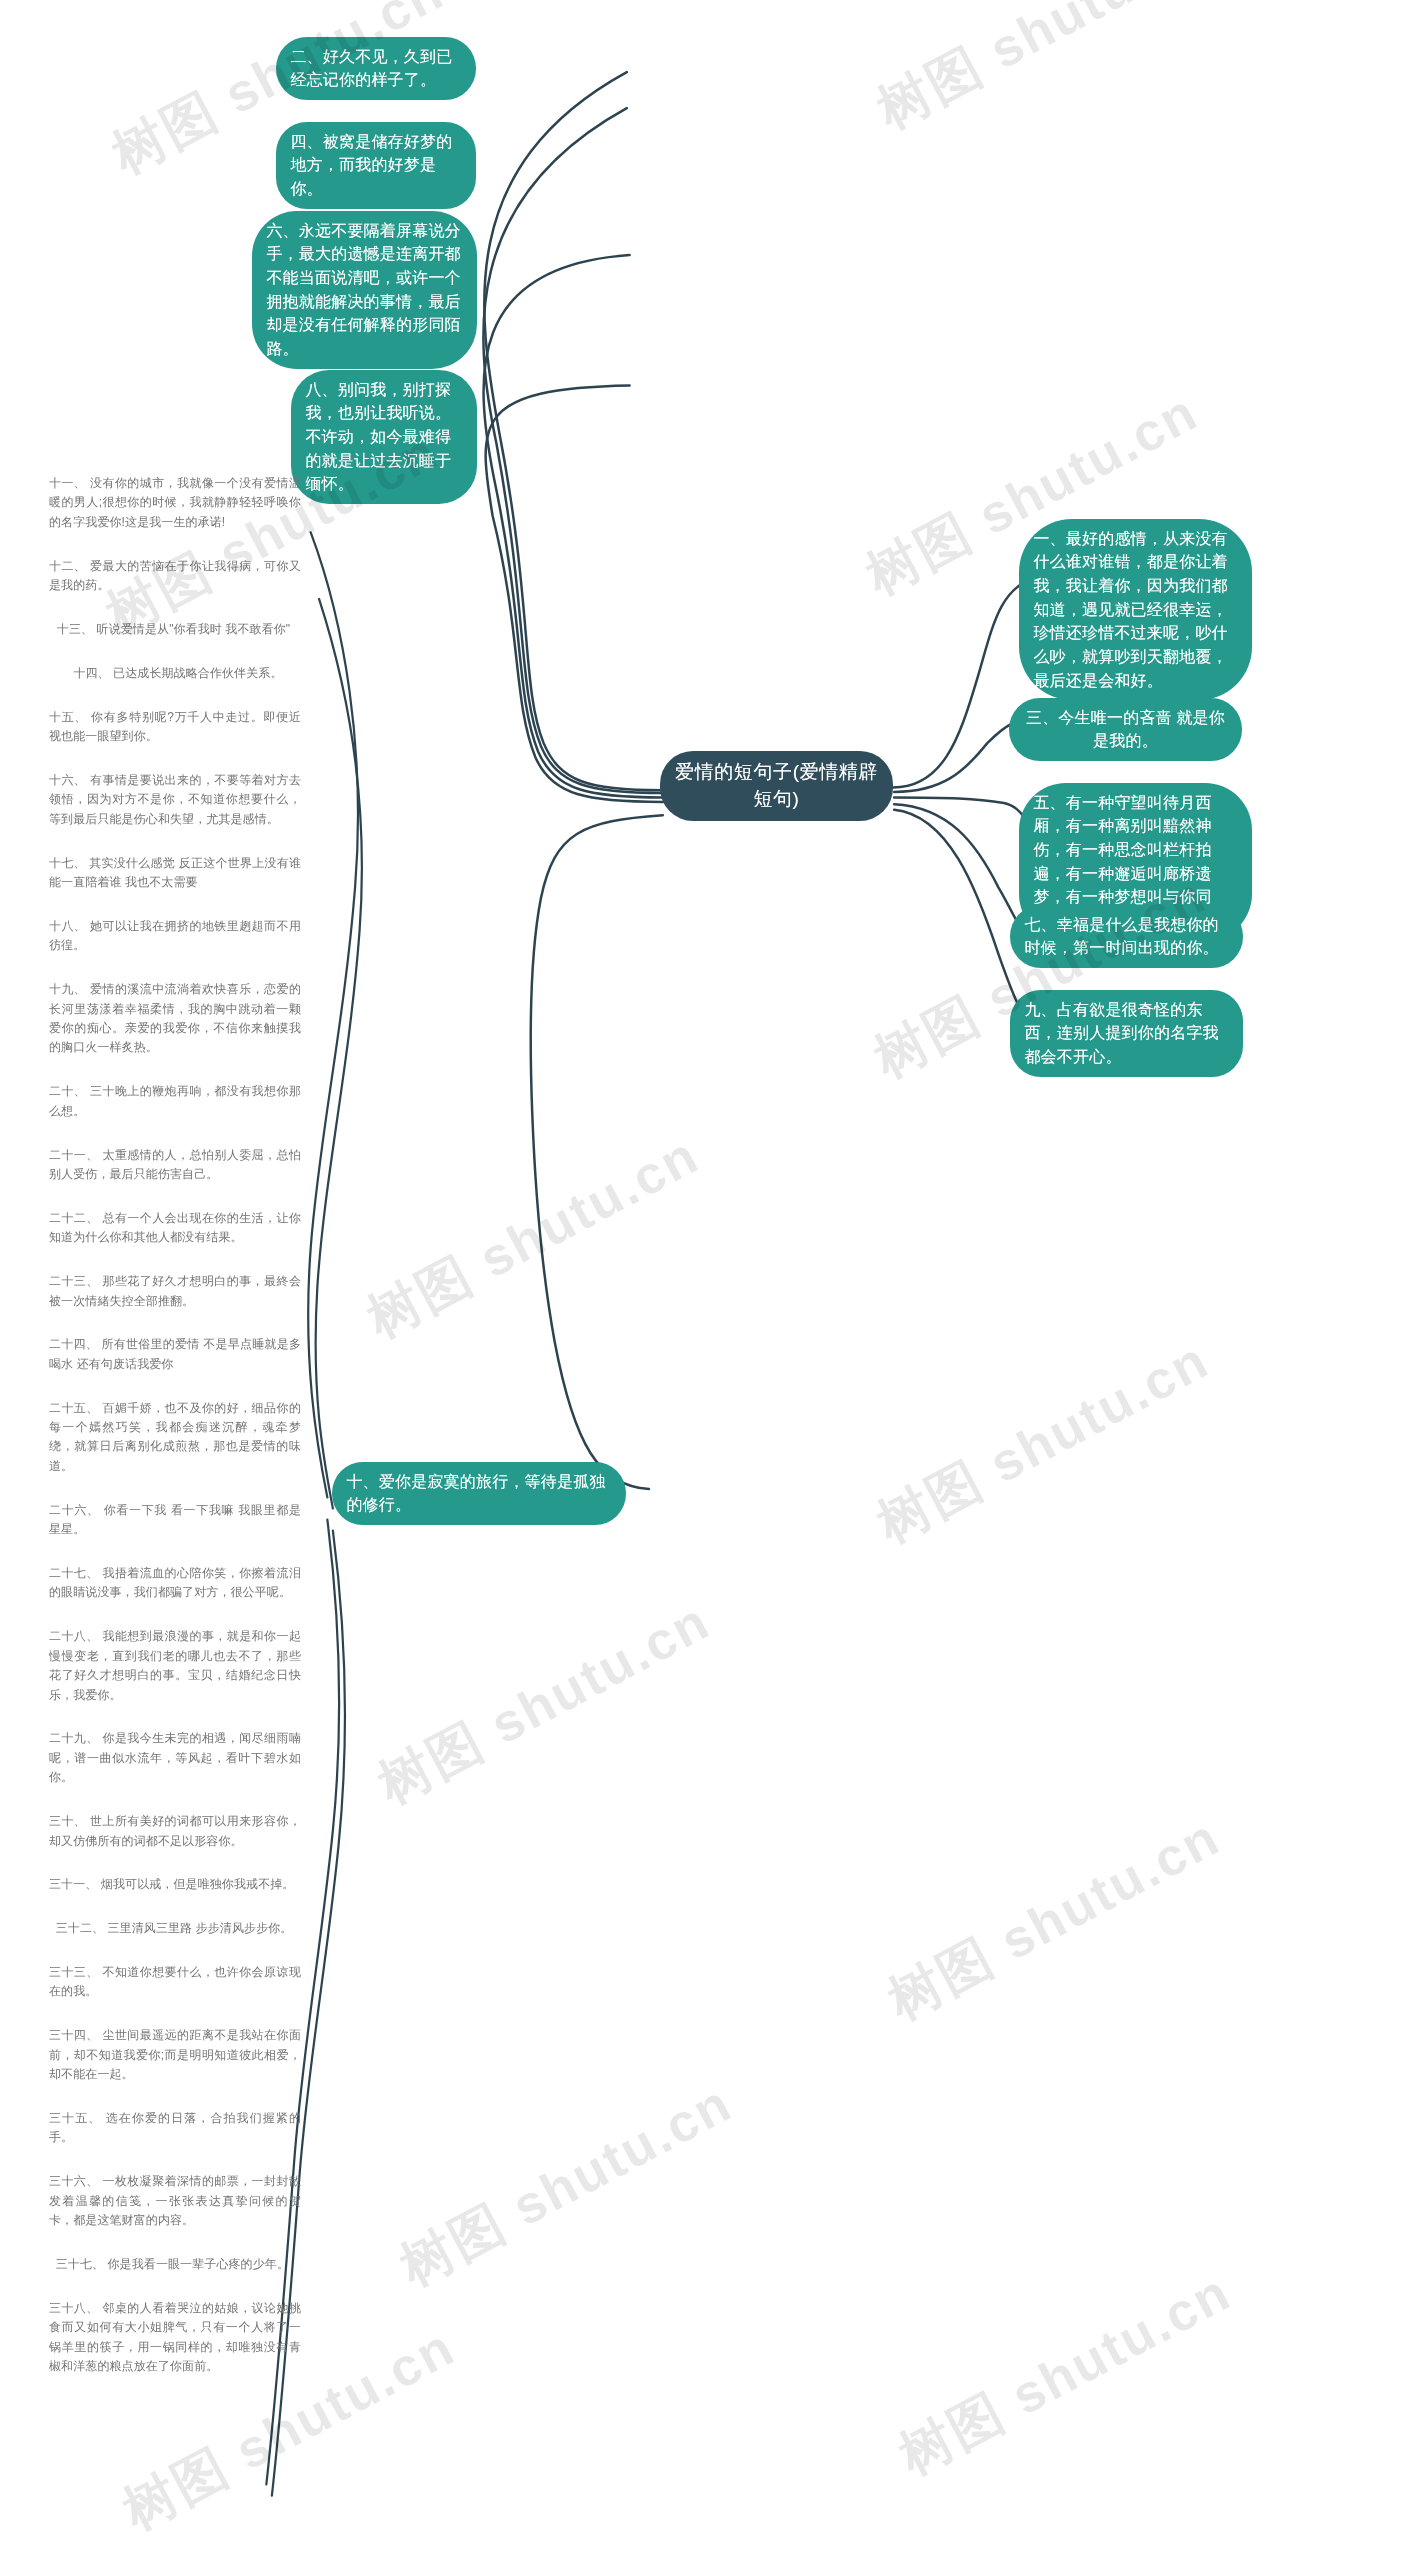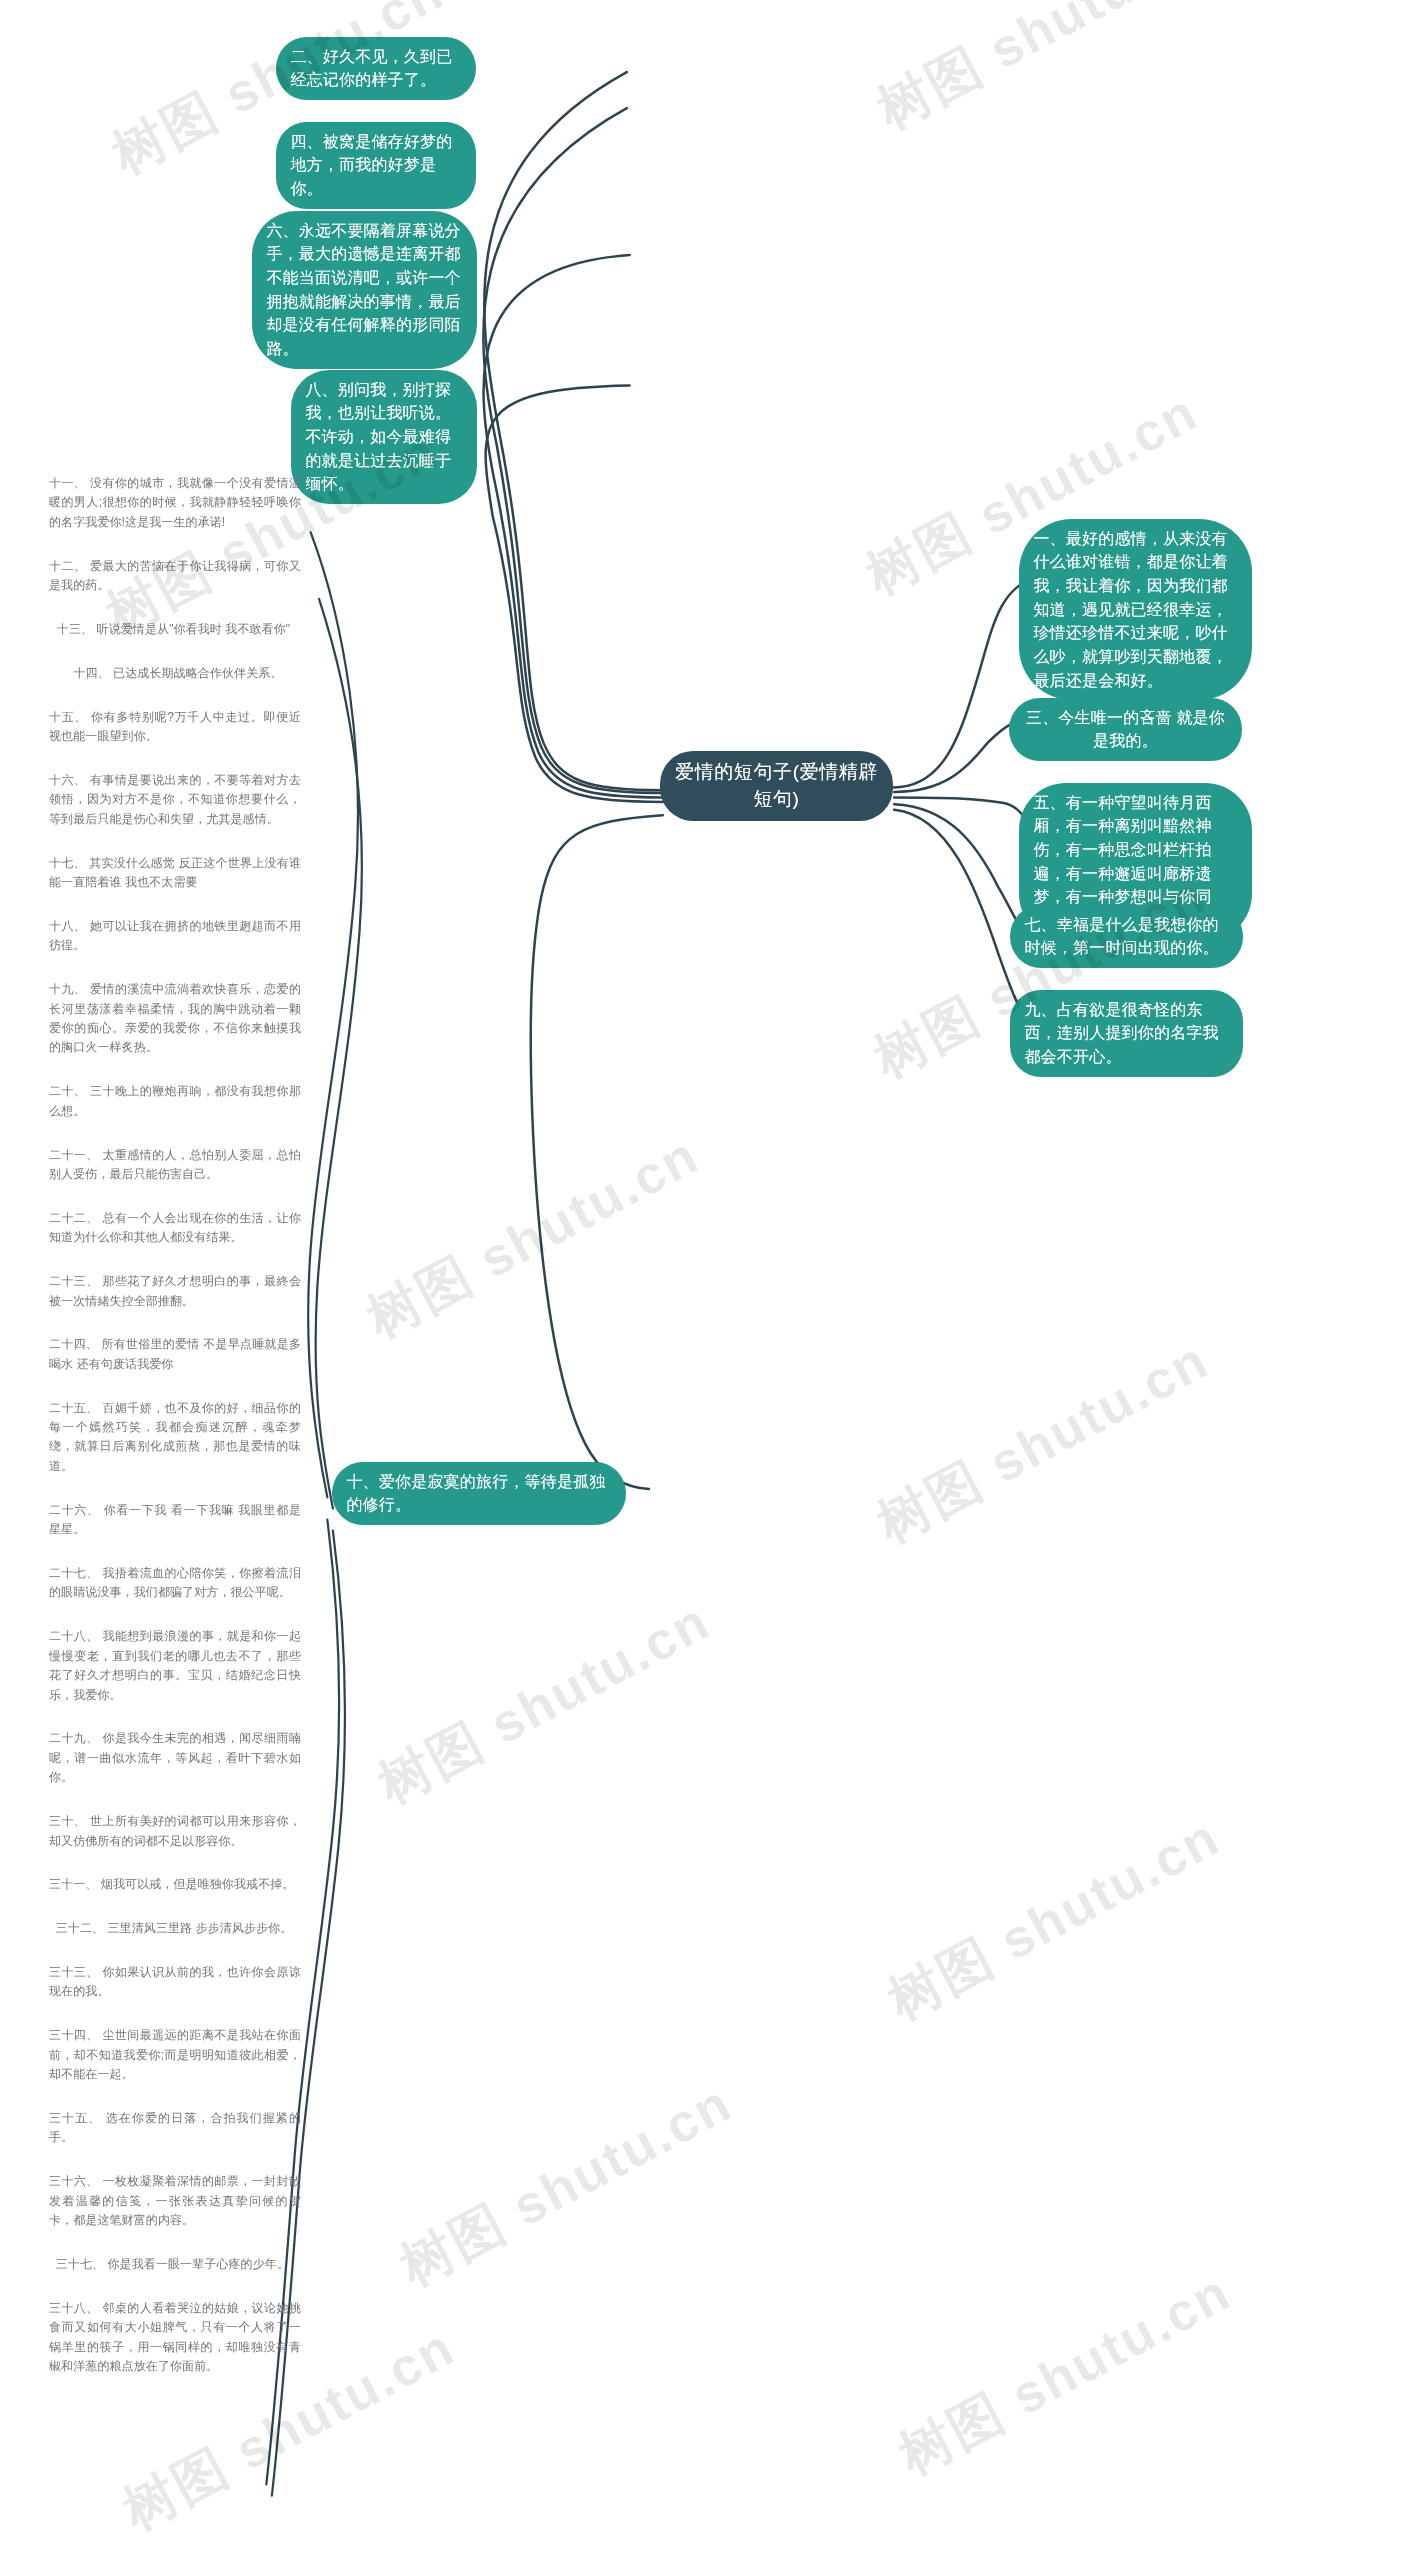--- a/index.html
+++ b/index.html
@@ -166,21 +166,21 @@
   <p class="para">二十三、 那些花了好久才想明白的事，最終会被一次情緒失控全部推翻。</p>
   <p class="para">二十四、 所有世俗里的爱情 不是早点睡就是多喝水 还有句废话我爱你</p>
   <p class="para">二十五、 百媚千娇，也不及你的好，细品你的每一个嫣然巧笑，我都会痴迷沉醉，魂牵梦绕，就算日后离别化成煎熬，那也是爱情的味道。</p>
   <p class="para">二十六、 你看一下我 看一下我嘛 我眼里都是星星。</p>
   <p class="para">二十七、 我捂着流血的心陪你笑，你擦着流泪的眼睛说没事，我们都骗了对方，很公平呢。</p>
   <p class="para">二十八、 我能想到最浪漫的事，就是和你一起慢慢变老，直到我们老的哪儿也去不了，那些花了好久才想明白的事。宝贝，结婚纪念日快乐，我爱你。</p>
   <p class="para">二十九、 你是我今生未完的相遇，闻尽细雨喃呢，谱一曲似水流年，等风起，看叶下碧水如你。</p>
   <p class="para">三十、 世上所有美好的词都可以用来形容你，却又仿佛所有的词都不足以形容你。</p>
   <p class="para">三十一、 烟我可以戒，但是唯独你我戒不掉。</p>
   <p class="para indent" style="padding-left:6.7px;">三十二、 三里清风三里路 步步清风步步你。</p>
-  <p class="para">三十三、 你如果认识从前的我，也许你会原谅现在的我。</p>
+  <p class="para">三十三、 不知道你想要什么，也许你会原谅现在的我。</p>
   <p class="para">三十四、 尘世间最遥远的距离不是我站在你面前，却不知道我爱你;而是明明知道彼此相爱，却不能在一起。</p>
   <p class="para">三十五、 选在你爱的日落，合拍我们握紧的手。</p>
   <p class="para">三十六、 一枚枚凝聚着深情的邮票，一封封散发着温馨的信笺，一张张表达真挚问候的贺卡，都是这笔财富的内容。</p>
   <p class="para indent" style="padding-left:6.7px;">三十七、 你是我看一眼一辈子心疼的少年。</p>
   <p class="para">三十八、 邻桌的人看着哭泣的姑娘，议论她挑食而又如何有大小姐脾气，只有一个人将了一锅羊里的筷子，用一锅同样的，却唯独没有青椒和洋葱的粮点放在了你面前。</p>
 </div>
 
 <div id="watermarks">
   <div class="wm" style="left:865px; top:83px;">树图 shutu.cn</div>
   <div class="wm" style="left:100px;  top:128px;">树图 shutu.cn</div>

